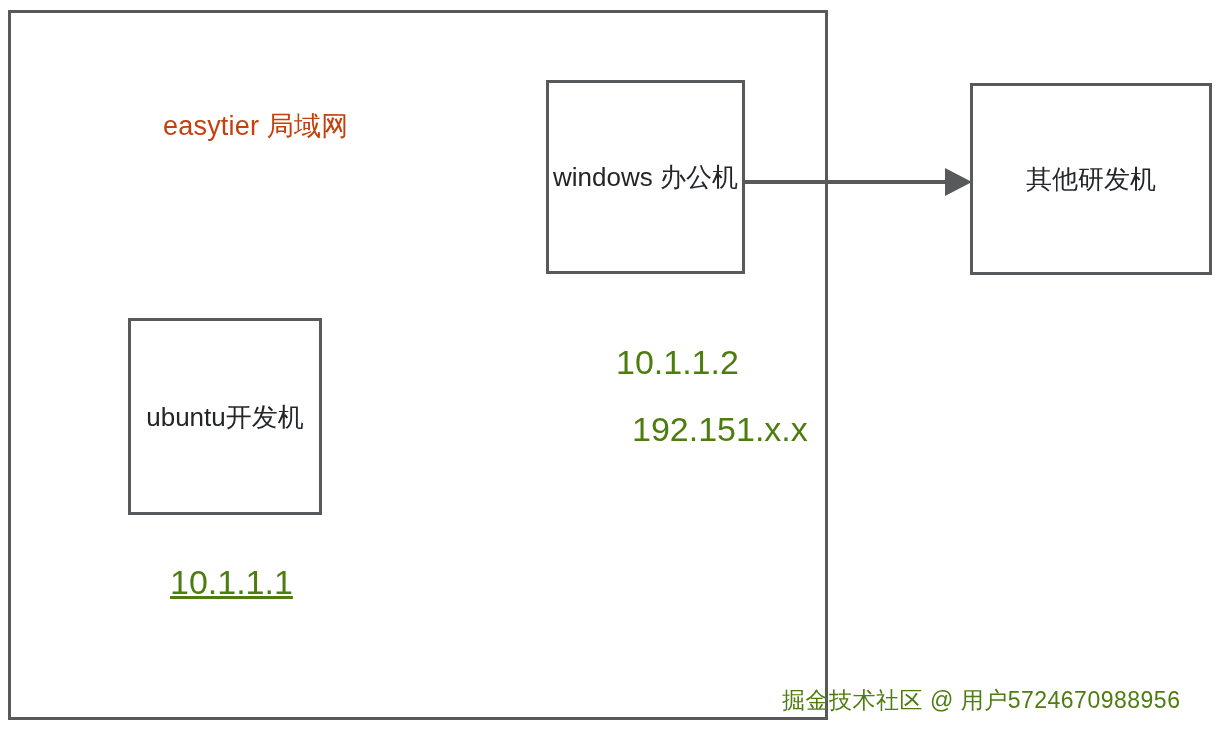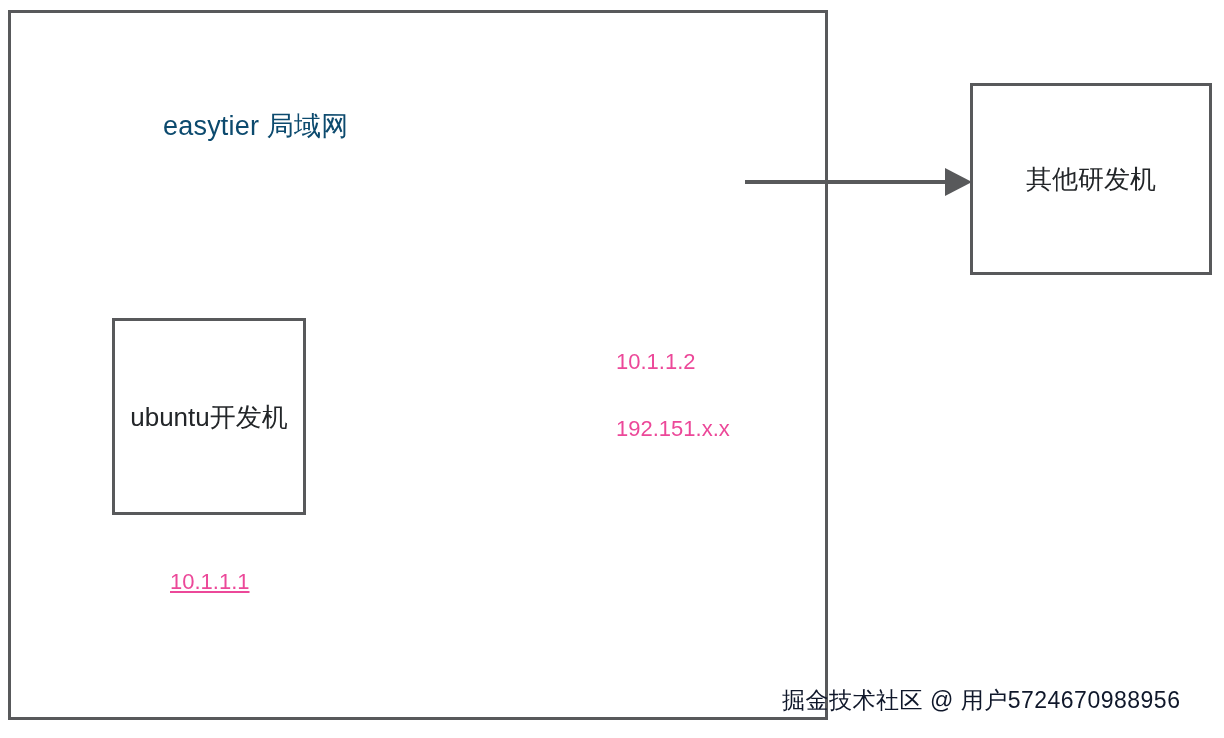--- a/index.html
+++ b/index.html
@@ -27,42 +27,42 @@
     box-sizing: border-box;
     background: transparent;
   }
   .lan-title {
     position: absolute;
     left: 152px;
     top: 96px;
     font-size: 27px;
     line-height: 34px;
     letter-spacing: 0.2px;
-    color: #0c4a6e;
+    color: #c2410c;
     white-space: nowrap;
   }
   
   .node-box {
     position: absolute;
     border: 3px solid #58595b;
     box-sizing: border-box;
     background: transparent;
     display: flex;
     align-items: center;
     justify-content: center;
     text-align: center;
   }
   .node-label {
     font-size: 26px;
     line-height: 40px;
     color: #232629;
     white-space: pre-line;
   }
   #box-ubuntu {
-    left: 112px;
+    left: 128px;
     top: 318px;
     width: 194px;
     height: 197px;
   }
   #box-ubuntu .node-label {
     white-space: nowrap;
     width: 220px;
   }
   #box-windows {
     left: 546px;
@@ -75,36 +75,36 @@
   }
   #box-other {
     left: 970px;
     top: 83px;
     width: 242px;
     height: 192px;
   }
   
   .ip-label {
     position: absolute;
-    font-size: 22px;
+    font-size: 34px;
     line-height: 34px;
-    color: #ec4899;
+    color: #4d7c0f;
     white-space: nowrap;
   }
   #ip-ubuntu {
     left: 170px;
     top: 565px;
     text-decoration: underline;
   }
   #ip-windows-1 {
     left: 616px;
     top: 345px;
   }
   #ip-windows-2 {
-    left: 616px;
+    left: 632px;
     top: 412px;
   }
   #ip-other {
     left: 1048px;
     top: 350px;
   }
   
   .arrow-svg {
     position: absolute;
     left: 740px;
@@ -113,39 +113,42 @@
     height: 46px;
     overflow: visible;
   }
   
   .watermark {
     position: absolute;
     left: 782px;
     top: 685px;
     font-size: 23px;
     line-height: 30px;
-    color: #0f172a;
+    color: #4d7c0f;
     white-space: nowrap;
     letter-spacing: 0.5px;
   }
 </style>
 </head>
 <body>
 
 <div id="canvas">
 
   <div class="lan-container">
     <div class="lan-title">easytier 局域网</div>
   </div>
 
   <div class="node-box" id="box-ubuntu">
     <span class="node-label">ubuntu开发机</span>
   </div>
   <div class="ip-label" id="ip-ubuntu">10.1.1.1</div>
 
+  <div class="node-box" id="box-windows">
+    <span class="node-label">windows 办公机</span>
+  </div>
   <div class="ip-label" id="ip-windows-1">10.1.1.2</div>
   <div class="ip-label" id="ip-windows-2">192.151.x.x</div>
 
   <div class="node-box" id="box-other">
     <span class="node-label">其他研发机</span>
   </div>
 
   <svg class="arrow-svg" viewBox="0 0 240 46">
     <line x1="5" y1="22" x2="212" y2="22" stroke="#58595b" stroke-width="4"></line>
     <polygon points="205,8 232,22 205,36" fill="#58595b"></polygon>

